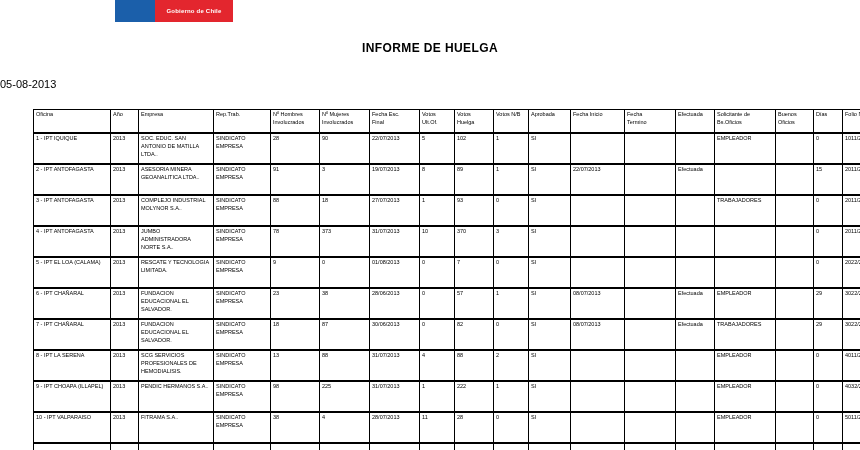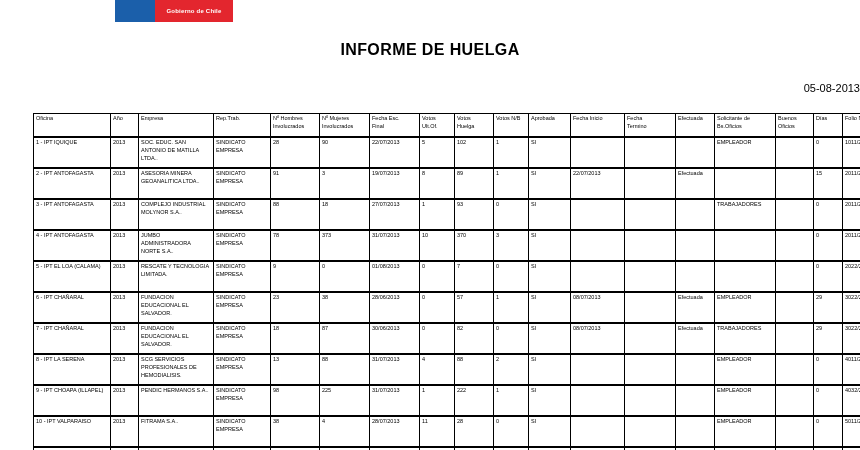--- a/index.html
+++ b/index.html
@@ -16,26 +16,26 @@
   .logo-red{
     width:78px;height:22px;
     color:#fff;font-size:6px;font-weight:bold;
     display:flex;align-items:center;justify-content:center;
     letter-spacing:.2px;
   }
   .title{
     padding-top:41px;
     text-align:center;
     font-weight:bold;
-    font-size:16px;
+    font-size:12px;
     letter-spacing:.4px;
   }
   .date{
     margin-top:23px;
-    text-align:right;
+    text-align:left;
     font-size:11px;
   }
   table.report{
     margin:19px 0 0 33px;
     border-collapse:collapse;
     table-layout:fixed;
     width:777px;
   }
   table.report th, table.report td{
     border:1px solid #000;

